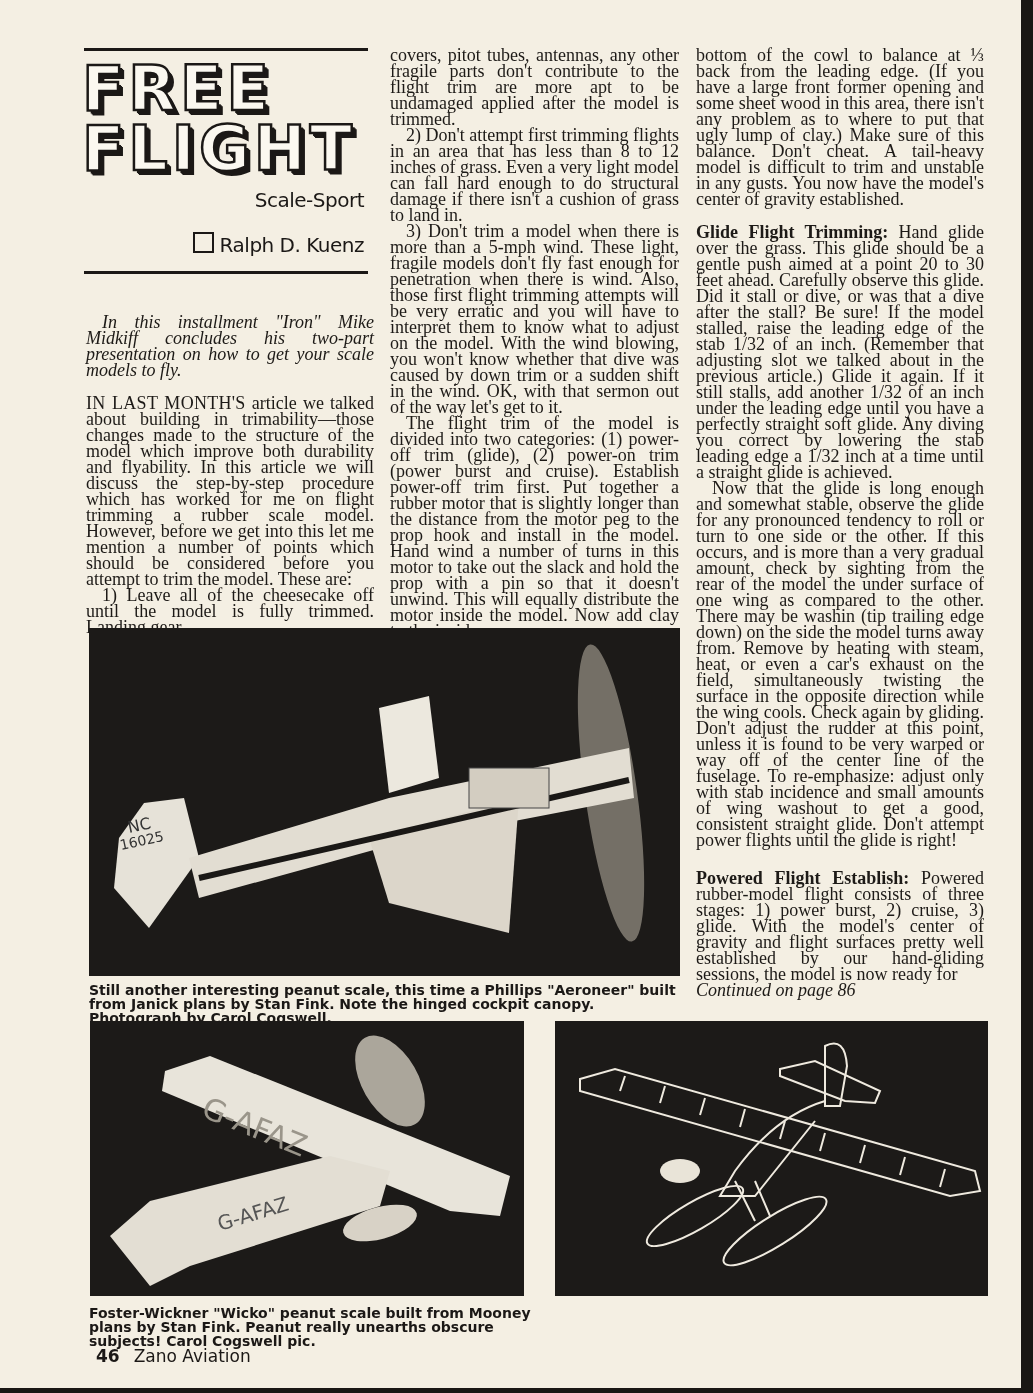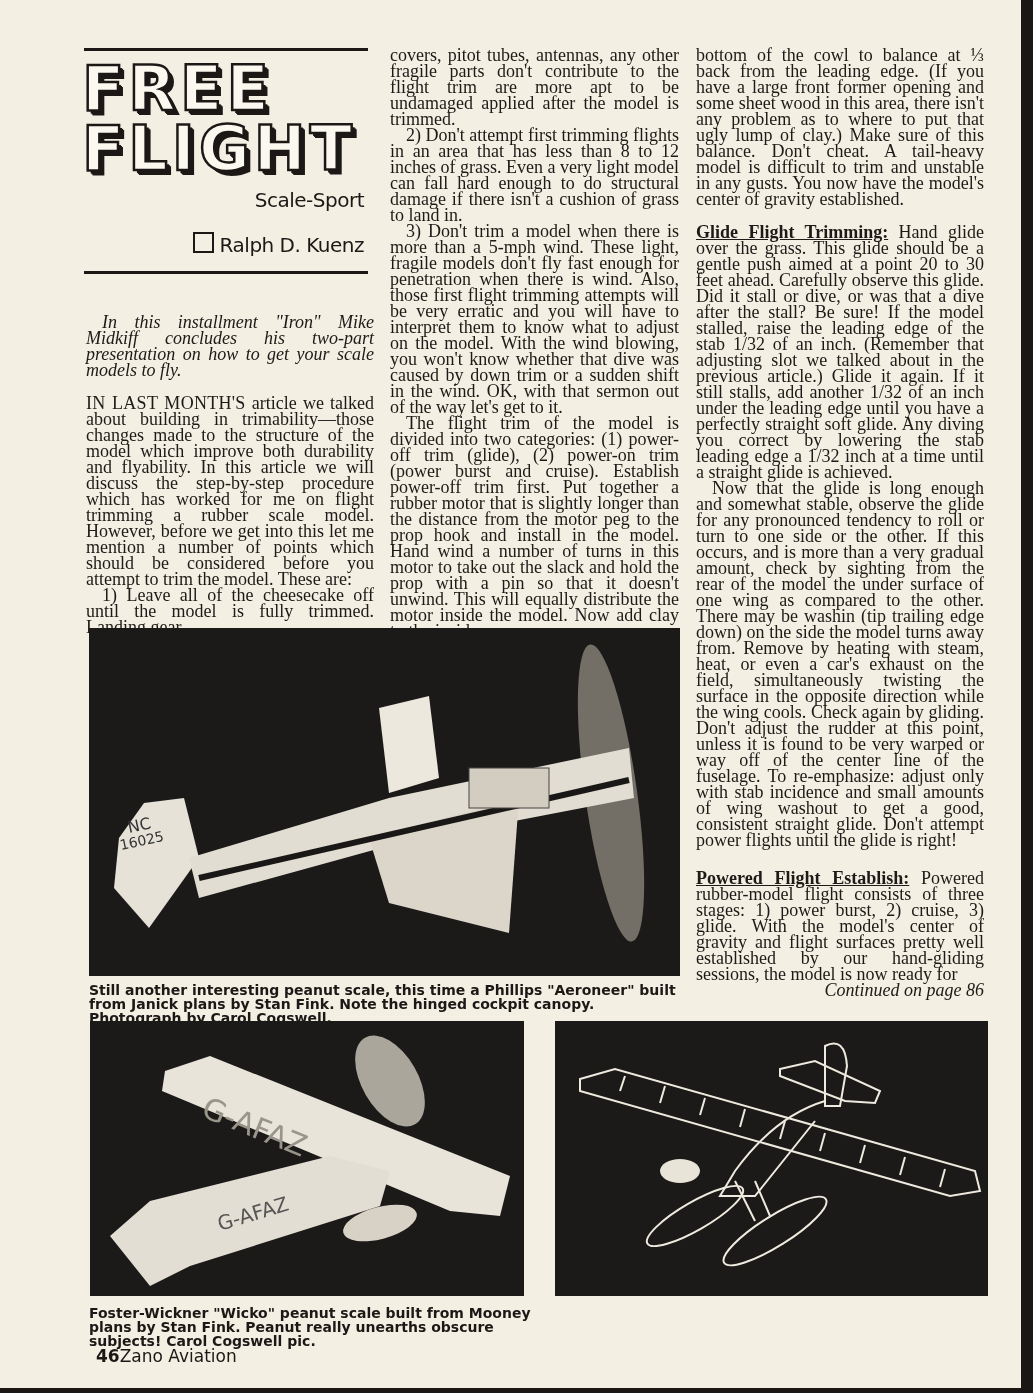--- a/index.html
+++ b/index.html
@@ -29,36 +29,36 @@
     margin-right: 6px; vertical-align: -1px;
   }
   .col {
     position: absolute; font-size: 18px; line-height: 16px; text-align: justify;
     hyphens: manual;
   }
   .col p { margin: 0; text-indent: 16px; }
   .col p.noindent { text-indent: 0; }
   .col p.gap { margin-top: 17px; }
   .col .lead { letter-spacing: 0.3px; }
-  .col b { font-weight: bold; text-decoration: underline; }
+  .col b { font-weight: bold; }
   .intro { font-style: italic; }
-  .cont { text-align: right; font-style: italic; text-indent: 0 !important; }
+  .cont { font-style: italic; text-indent: 0 !important; }
   .photo {
     position: absolute; background: #1d1b19; overflow: hidden;
   }
   .photo svg { width: 100%; height: 100%; display: block; }
   .caption {
     position: absolute; font-family: "DejaVu Sans", sans-serif; font-weight: bold;
     font-size: 14px; line-height: 14px; color: #1b1816;
   }
   .folio {
     position: absolute; left: 96px; top: 1346px; font-family: "DejaVu Sans", sans-serif;
     font-size: 17px; color: #1b1816;
   }
-  .folio .num { font-weight: bold; margin-right: 0; }
+  .folio .num { font-weight: bold; margin-right: 14px; }
 </style>
 </head>
 <body>
 
 <div class="page">
 
   <div class="rule" style="left:84px; top:48px; width:284px;"></div>
   <div class="title-big" style="top:58px;">FREE</div>
   <div class="title-big" style="top:118px;">FLIGHT</div>
   <div class="subtitle" style="top:188px;">Scale-Sport</div>

